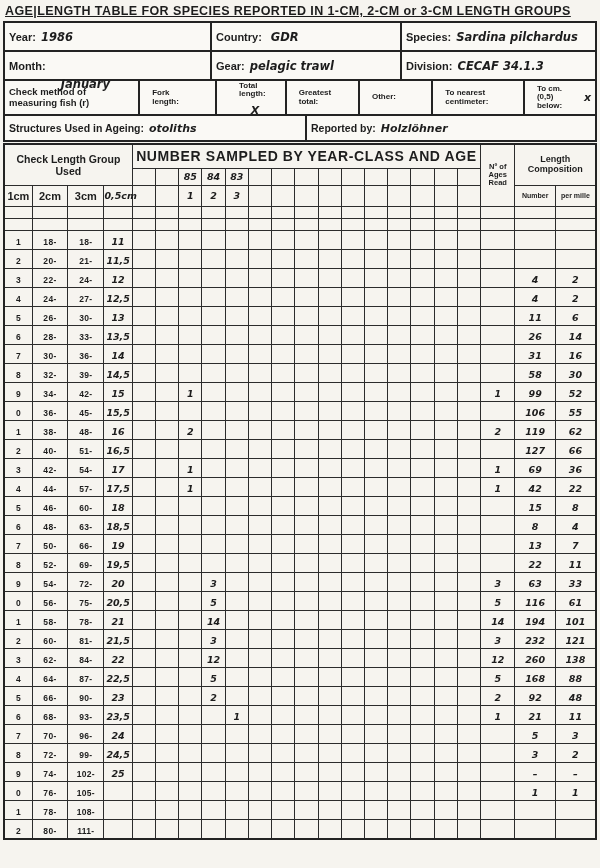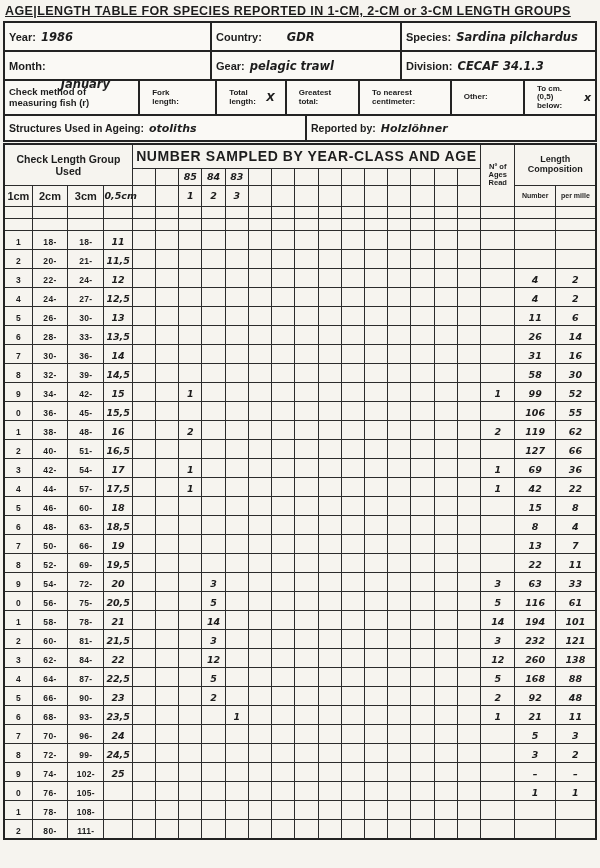--- a/index.html
+++ b/index.html
@@ -40,21 +40,21 @@
   <div class="title">AGE|LENGTH TABLE FOR SPECIES REPORTED IN 1-CM, 2-CM or 3-CM LENGTH GROUPS</div>
 
   <div class="hdr">
     <div class="hrow" style="height:27px;">
       <div class="hcell" style="width:207px;">
         <span class="lbl">Year:</span>
         <span class="hw big" style="">1986</span>
       </div>
       <div class="hcell" style="width:190px;">
         <span class="lbl">Country:</span>
-        <span class="hw big" style="margin-left:20px;">GDR</span>
+        <span class="hw big" style="margin-left:4px;">GDR</span>
       </div>
       <div class="hcell" style="flex:1;">
         <span class="lbl">Species:</span>
         <span class="hw big">Sardina pilchardus</span>
       </div>
     </div>
     <div class="hrow" style="height:27px;">
       <div class="hcell" style="width:207px;">
         <span class="lbl">Month:</span>
         <span class="hw big" style="margin-left:10px;margin-top:36px;">January</span>
@@ -69,34 +69,34 @@
       </div>
     </div>
     <div class="hrow" style="height:33px;gap:8px;">
       <div class="hcell" style="width:146px;">
         <span class="lbl md" style="white-space:normal;">Check method of measuring fish (r)</span>
       </div>
       <div class="hcell" style="width:74px;">
         <span class="lbl sm" style="width:34px;white-space:normal;">Fork length:</span>
         <span class="hw"></span>
       </div>
-      <div class="hcell" style="width:66px;">
+      <div class="hcell" style="width:66px;flex-direction:column;">
         <span class="lbl sm" style="width:32px;white-space:normal;">Total length:</span>
         <span class="hw">X</span>
       </div>
       <div class="hcell" style="width:70px;">
         <span class="lbl sm" style="width:38px;white-space:normal;">Greatest total:</span>
         <span class="hw"></span>
       </div>
+      <div class="hcell" style="width:70px;">
+        <span class="lbl sm">Other:</span>
+        <span class="hw"></span>
+      </div>
       <div class="hcell" style="width:90px;">
         <span class="lbl sm" style="width:50px;white-space:normal;">To nearest centimeter:</span>
-        <span class="hw"></span>
-      </div>
-      <div class="hcell" style="width:70px;">
-        <span class="lbl sm">Other:</span>
         <span class="hw"></span>
       </div>
       <div class="hcell" style="flex:1;">
         <span class="lbl sm" style="width:42px;white-space:normal;">To cm. (0,5) below:</span>
         <span class="hw">x</span>
       </div>
     </div>
     <div class="hrow" style="height:24px;">
       <div class="hcell" style="width:302px;">
         <span class="lbl" style="font-size:10.5px;">Structures Used in Ageing:</span>

